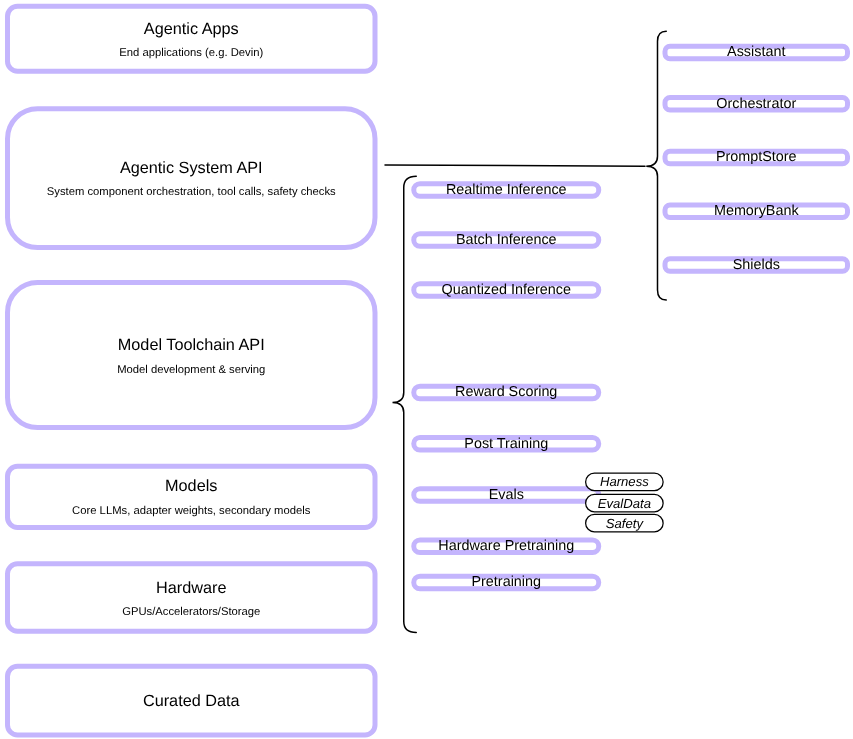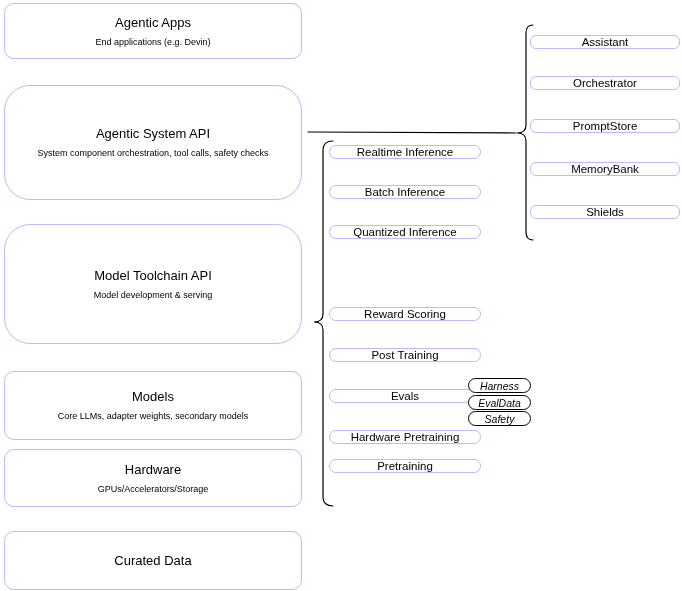--- a/index.html
+++ b/index.html
@@ -8,21 +8,21 @@
     position: relative;
     width: 682px;
     height: 591px;
     background: #ffffff;
     overflow: hidden;
   }
   .box {
     position: absolute;
     box-sizing: border-box;
     background: #ffffff;
-    border: 1px solid #c4b5fd;
+    border: 4px solid #c4b5fd;
     display: flex;
     flex-direction: column;
     align-items: center;
     justify-content: center;
     text-align: center;
     z-index: 1;
   }
   .stack { left: 4px; width: 298px; }
   .title { font-size: 13px; line-height: 16px; }
   .subtitle { font-size: 9px; line-height: 12px; margin-top: 5px; }
@@ -68,21 +68,21 @@
     <div class="subtitle">End applications (e.g. Devin)</div>
   </div>
   <div class="box stack" style="top:85px; height:115px; border-radius:26px;">
     <div class="title">Agentic System API</div>
     <div class="subtitle">System component orchestration, tool calls, safety checks</div>
   </div>
   <div class="box stack" style="top:224px; height:120px; border-radius:26px;">
     <div class="title">Model Toolchain API</div>
     <div class="subtitle">Model development &amp; serving</div>
   </div>
-  <div class="box stack" style="top:371px; height:69px; border-radius:10px;">
+  <div class="box stack" style="top:371px; height:53px; border-radius:10px;">
     <div class="title">Models</div>
     <div class="subtitle">Core LLMs, adapter weights, secondary models</div>
   </div>
   <div class="box stack" style="top:449px; height:58px; border-radius:10px;">
     <div class="title">Hardware</div>
     <div class="subtitle">GPUs/Accelerators/Storage</div>
   </div>
   <div class="box stack" style="top:531px; height:59px; border-radius:10px;">
     <div class="title">Curated Data</div>
   </div>

